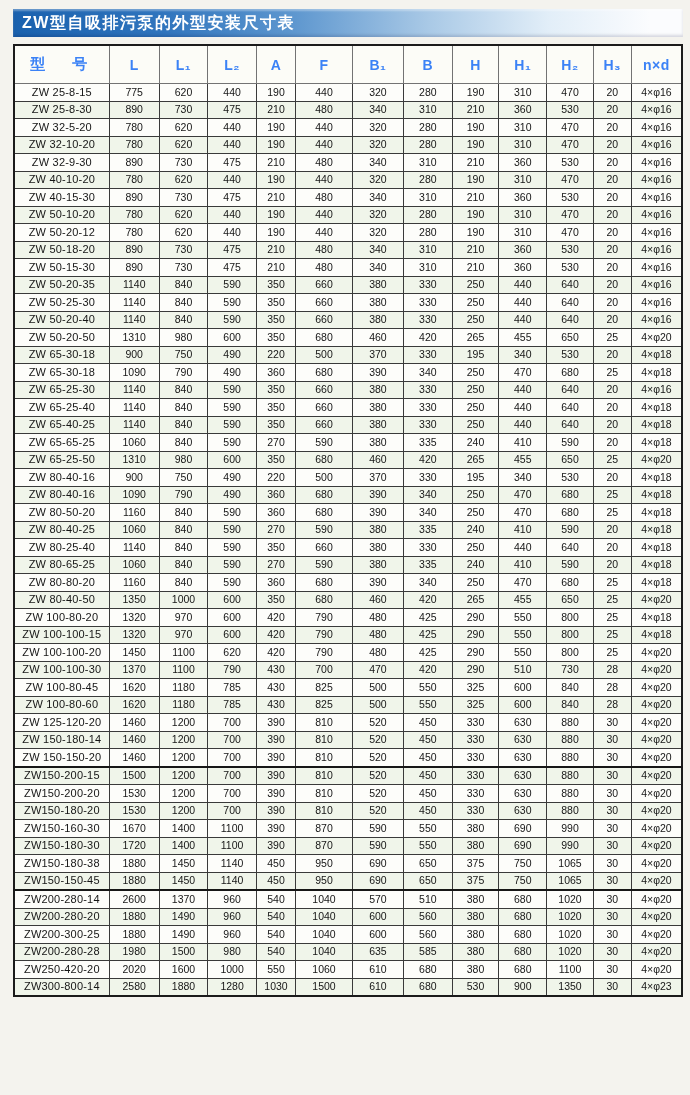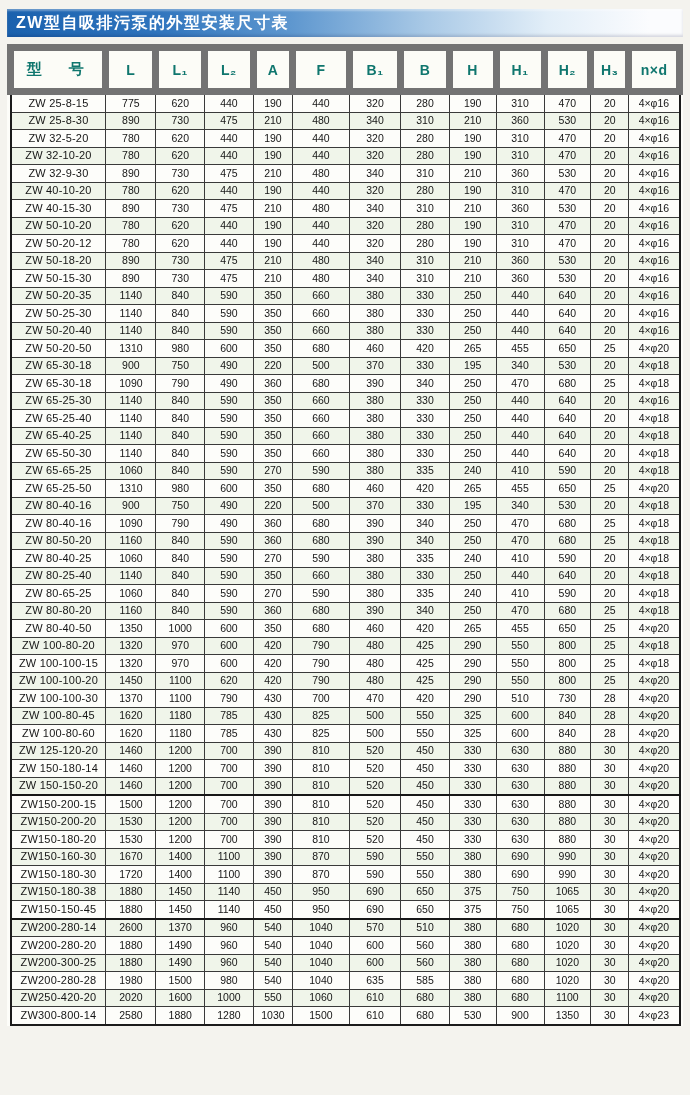--- a/index.html
+++ b/index.html
@@ -2,36 +2,36 @@
 <html><head>
 <meta charset="utf-8">
 <style>
   html,body{margin:0;padding:0;}
   body{
     width:690px;height:1095px;
     background:#f4f3ee;
     font-family:"Liberation Sans","DejaVu Sans",sans-serif;
     -webkit-font-smoothing:antialiased;
   }
-  .page{padding:9px 7px 0 7px;border-radius:30px;}
+  .page{padding:9px 7px 0 13px;border-radius:30px;}
   .title-bar{
     height:28px;line-height:28px;
     background:linear-gradient(to right,#1a61ae 0%,#2f74bd 22%,#5e97cf 42%,#a9c9e6 62%,#e2eef8 80%,#fbfcfe 95%);
     color:#ffffff;font-weight:bold;font-size:16px;
     padding-left:9px;letter-spacing:1.5px;
     box-shadow:inset 0 2px 2px rgba(255,255,255,.35), inset 0 -2px 3px rgba(0,0,50,.15);
     margin-bottom:7px;
   }
   table.spec{
     width:100%;border-collapse:collapse;table-layout:fixed;
     border:2px solid #1b1b1b;background:#fdfdf9;
   }
   table.spec th{
-    height:37px;font-size:14px;font-weight:bold;color:#0f766e;
-    border:7px solid #737373;background:#fcfcf7;
+    height:37px;font-size:14px;font-weight:bold;color:#3b82f6;
+    border:1px solid #737373;background:#fcfcf7;
     letter-spacing:.5px;padding:0;text-align:center;
   }
   table.spec th.model-h{font-size:15px;letter-spacing:6px;}
   table.spec td{
     border:1px solid #3a3a3a;
     font-size:10.5px;color:#151515;
     text-align:center;vertical-align:middle;
     padding:1.5px 0;line-height:13.5px;
     white-space:nowrap;overflow:hidden;
   }
@@ -376,35 +376,20 @@
           <td>660</td>
           <td>380</td>
           <td>330</td>
           <td>250</td>
           <td>440</td>
           <td>640</td>
           <td>20</td>
           <td>4×φ18</td>
         </tr>
         <tr>
-          <td class="model">ZW 65-50-30</td>
-          <td>1140</td>
-          <td>840</td>
-          <td>590</td>
-          <td>350</td>
-          <td>660</td>
-          <td>380</td>
-          <td>330</td>
-          <td>250</td>
-          <td>440</td>
-          <td>640</td>
-          <td>20</td>
-          <td>4×φ18</td>
-        </tr>
-        <tr>
           <td class="model">ZW 65-65-25</td>
           <td>1060</td>
           <td>840</td>
           <td>590</td>
           <td>270</td>
           <td>590</td>
           <td>380</td>
           <td>335</td>
           <td>240</td>
           <td>410</td>

